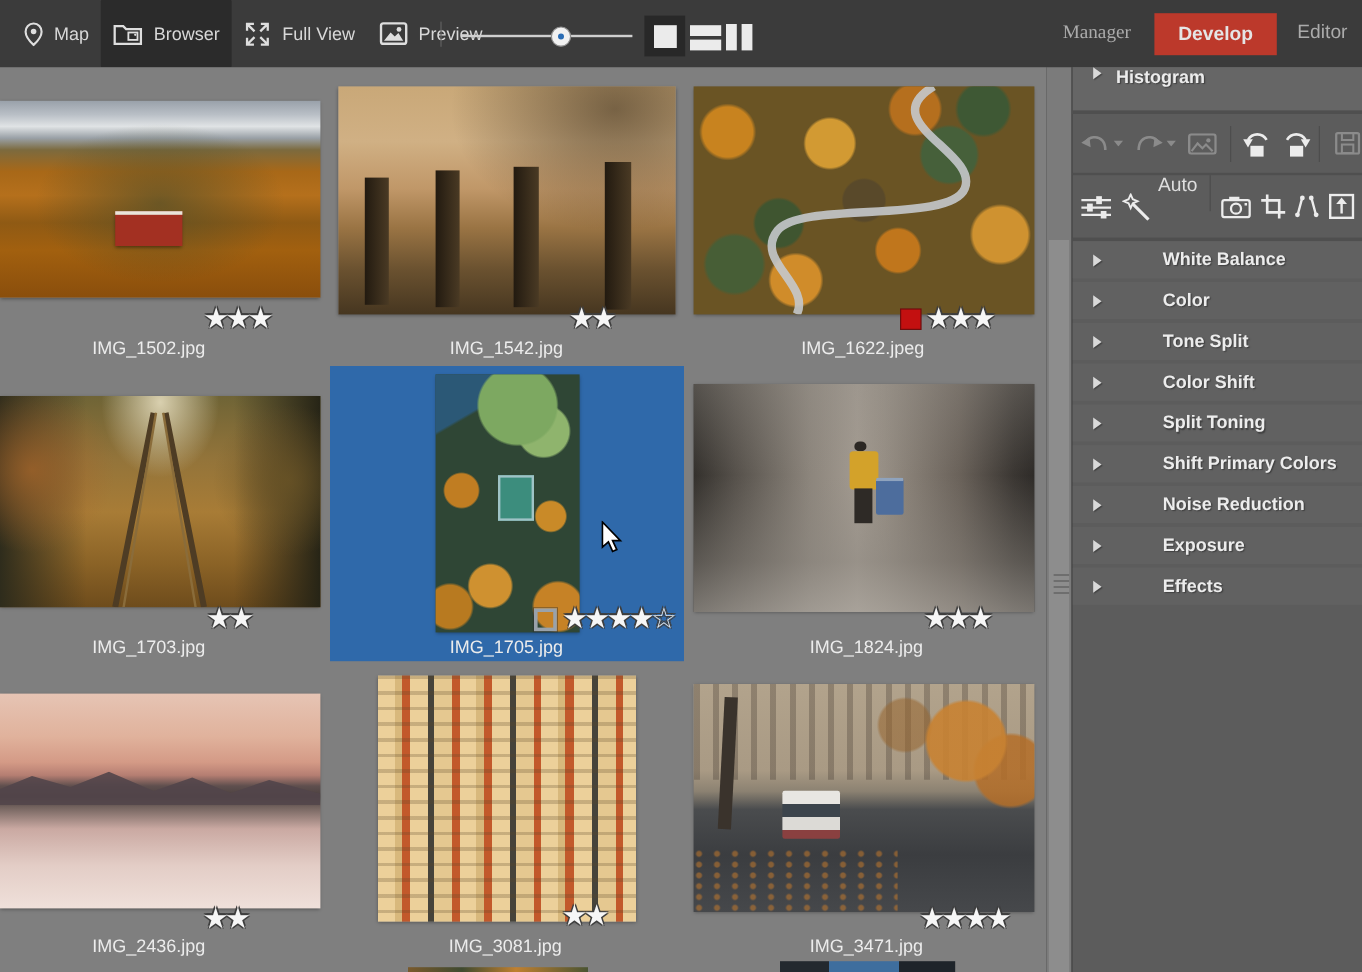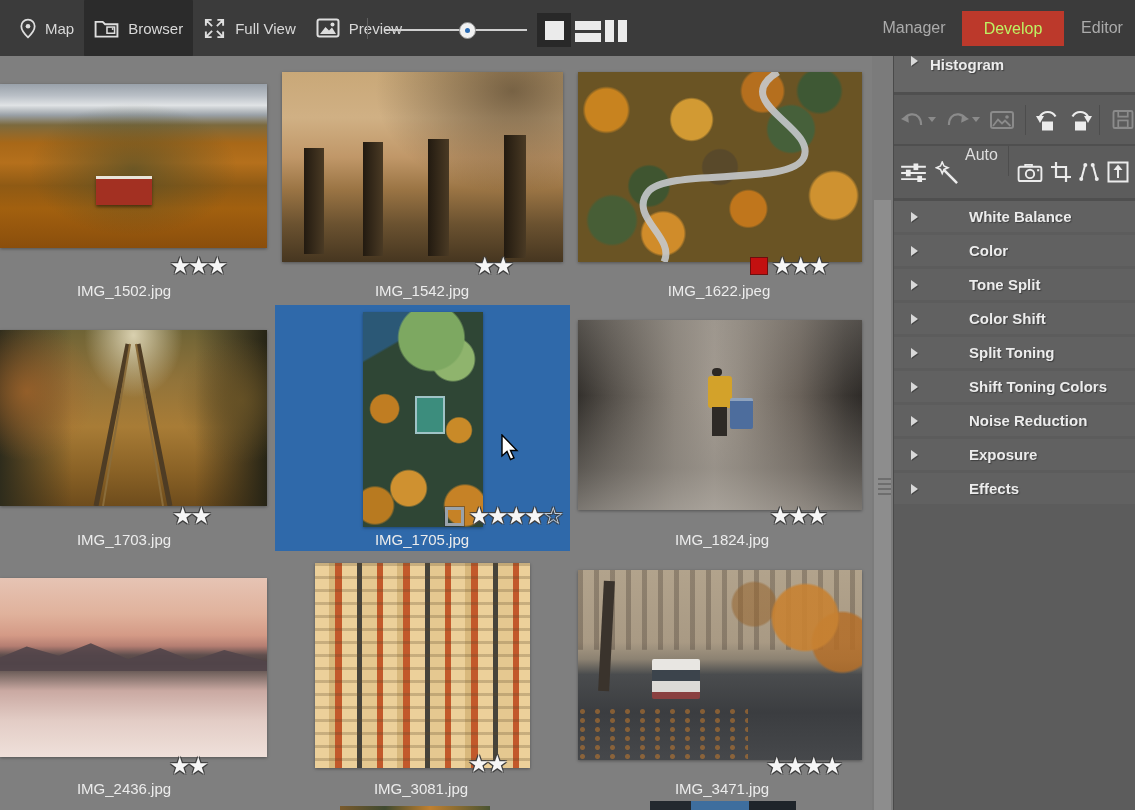--- a/index.html
+++ b/index.html
@@ -20,22 +20,22 @@
   .slider-thumb::after{content:"";position:absolute;left:5px;top:5px;width:5px;height:5px;border-radius:50%;background:#2b6cb4;}
   .laybtn{position:absolute;display:flex;align-items:center;justify-content:center;}
   .lay1{left:537px;top:13px;width:34px;height:34px;background:#282828;}
   .lay1 .sq{width:19px;height:19px;background:#ebebeb;}
   .lay2{left:575px;top:21px;width:26px;height:21px;flex-direction:column;justify-content:space-between;}
   .lay2 .bar{width:26px;height:9px;background:#ebebeb;}
   .lay3{left:605px;top:20px;width:22px;height:22px;justify-content:space-between;}
   .lay3 .bar{width:9px;height:22px;background:#ebebeb;}
   .tab{position:absolute;top:0;height:56px;display:flex;align-items:center;justify-content:center;
        color:#ababab;font-size:16px;}
-  .tab-manager{left:874px;width:80px;}
-  .tab-develop{left:962px;top:11px;width:102px;height:35px;background:#bc392b;color:#bef264;font-weight:normal;}
+  .tab-manager{left:874px;width:80px;font-family:Liberation Serif, serif;}
+  .tab-develop{left:962px;top:11px;width:102px;height:35px;background:#bc392b;color:#e5e5e5;font-weight:bold;}
   .tab-editor{left:1071px;width:62px;}
 
   
   .grid{position:absolute;left:0;top:56px;width:872px;height:754px;background:#7f7f7f;}
   .photo{position:absolute;overflow:hidden;box-shadow:0 1px 3px rgba(0,0,0,.35);}
   .fname{position:absolute;width:280px;text-align:center;color:#ececec;font-size:15px;line-height:18px;}
   .rating{position:absolute;height:26px;display:flex;align-items:center;justify-content:flex-end;z-index:5;padding-right:2px;}
   .st{font-size:24px;line-height:24px;letter-spacing:-3px;color:#f6f6f6;
       text-shadow:-1px -1px 0 #3e3e3e,1px -1px 0 #3e3e3e,-1px 1px 0 #3e3e3e,1px 1px 0 #3e3e3e;}
   .st.empty{color:#e4e8ec;}
@@ -452,21 +452,21 @@
         <div class="sec">
           <span class="tri"></span>
           <span class="sec-label">Color Shift</span>
         </div>
         <div class="sec">
           <span class="tri"></span>
           <span class="sec-label">Split Toning</span>
         </div>
         <div class="sec">
           <span class="tri"></span>
-          <span class="sec-label">Shift Toning Colors</span>
+          <span class="sec-label">Shift Primary Colors</span>
         </div>
         <div class="sec">
           <span class="tri"></span>
           <span class="sec-label">Noise Reduction</span>
         </div>
         <div class="sec">
           <span class="tri"></span>
           <span class="sec-label">Exposure</span>
         </div>
         <div class="sec">

